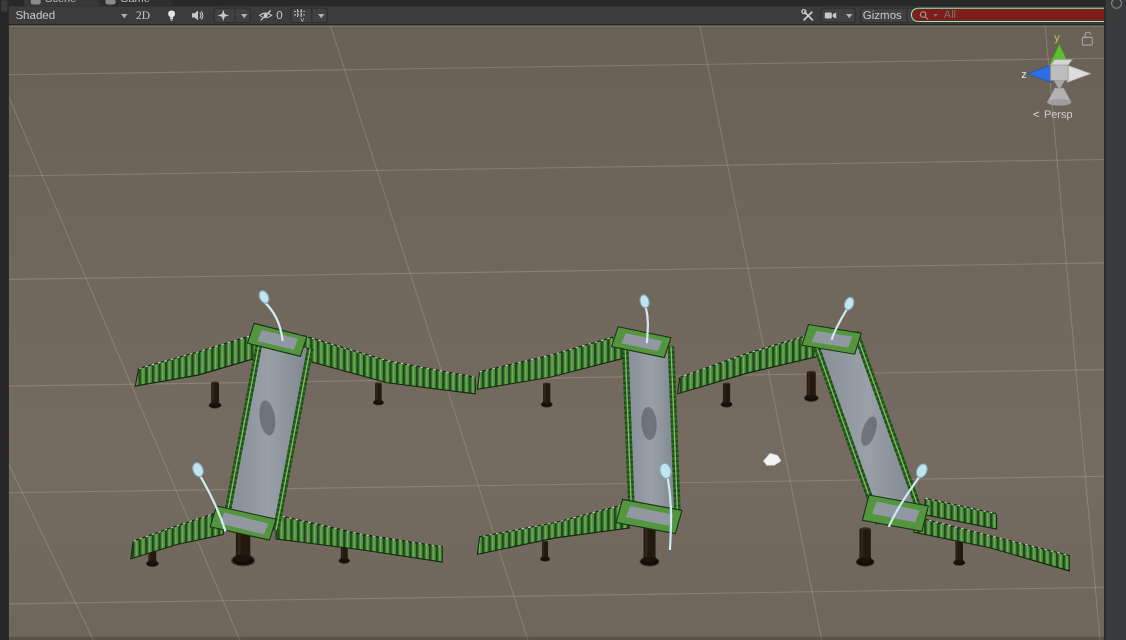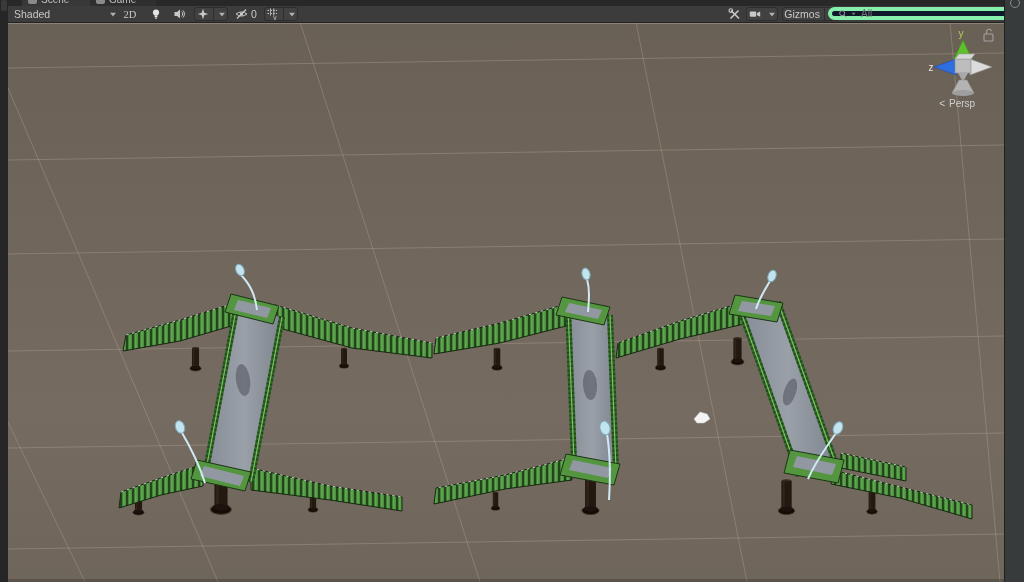--- a/index.html
+++ b/index.html
@@ -25,22 +25,22 @@
   .tab-ic{width:9px;height:9px;background:#8a8a8a;border-radius:2px;flex:0 0 auto;}
 
   
   .toolbar{position:absolute;left:8px;top:6px;width:996px;height:16px;background:#3c3c3c;
     border-bottom:1px solid #232323;z-index:20;}
   .tbtn{position:absolute;top:1px;height:14px;display:flex;align-items:center;justify-content:center;
     color:#c8c8c8;font-size:10.5px;gap:3px;}
   .tgroup{border:1px solid #2e2e2e;border-radius:3px;background:#414141;box-sizing:border-box;}
   .gdiv{width:1px;height:12px;background:#2e2e2e;}
   .chev{display:flex;align-items:center;justify-content:center;width:12px;height:100%;}
-  .searchbox{position:absolute;left:820px;top:1px;width:182px;height:13px;background:#0f172a;
-    border:4px solid #86efac;border-radius:7px;display:flex;align-items:center;gap:2px;
+  .searchbox{position:absolute;left:820px;top:1px;width:182px;height:13px;background:#7f1d1d;
+    border:1px solid #86efac;border-radius:7px;display:flex;align-items:center;gap:2px;
     padding:0 6px;box-sizing:border-box;}
   .searchbox input{background:transparent;border:none;outline:none;color:#9a9a9a;
     font-size:10px;width:120px;font-family:"Liberation Sans",sans-serif;}
 
   
   .viewport{position:absolute;left:8px;top:22px;width:996px;height:560px;
     background:linear-gradient(#6a6156,#756b60 70%,#6f665b);}
   .horizon{position:absolute;left:0;top:0;width:100%;height:2px;background:#918779;opacity:.85;}
   .bottomshade{position:absolute;left:0;bottom:0;width:100%;height:3px;background:rgba(0,0,0,.18);}
   .viewport svg{position:absolute;left:0;top:0;}

